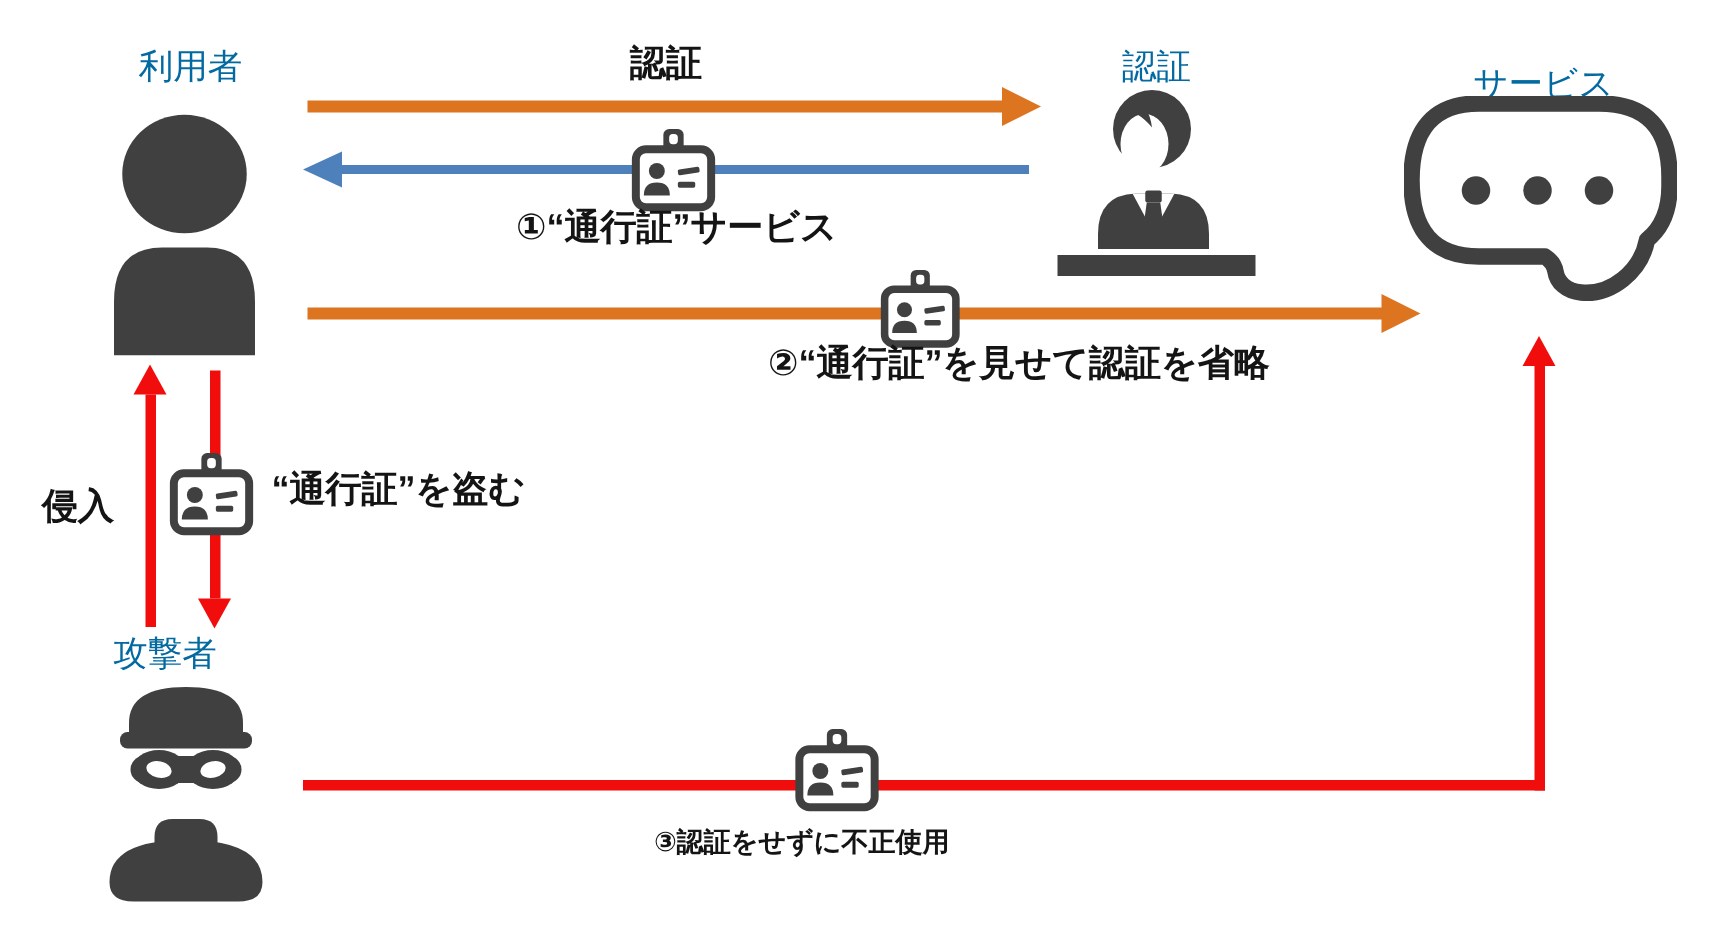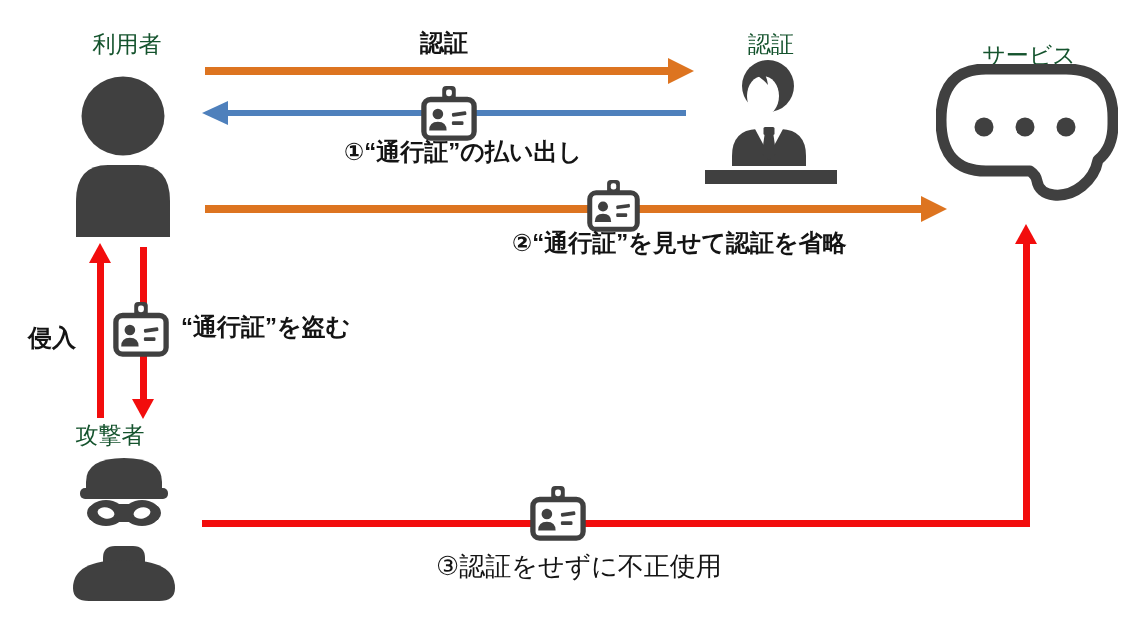--- a/index.html
+++ b/index.html
@@ -11,23 +11,23 @@
   }
   html,body{margin:0;padding:0;}
   body{
     width:1140px;height:633px;position:relative;background:#ffffff;
     font-family:"Liberation Sans","DejaVu Sans",sans-serif;
     overflow:hidden;color:var(--text);
   }
   .abs{position:absolute;}
   .t{position:absolute;white-space:nowrap;color:var(--text);line-height:1.1;}
   .t.center{transform:translateX(-50%);}
-  .t.actor{font-size:23px;font-weight:400;color:#14532d;}
+  .t.actor{font-size:23px;font-weight:400;color:#0369a1;}
   .t.step{font-size:24px;font-weight:700;}
-  .t.step3{font-size:26px;font-weight:400;}
+  .t.step3{font-size:18px;font-weight:700;}
   .t.boldlabel{font-size:24px;font-weight:700;}
   .line{position:absolute;}
   .l-orange{background:var(--orange);}
   .l-blue{background:var(--blue);}
   .l-red{background:var(--red);}
   .head{position:absolute;width:0;height:0;}
   .h-or{border-top:13px solid transparent;border-bottom:13px solid transparent;border-left:26px solid var(--orange);}
   .h-bl{border-top:12px solid transparent;border-bottom:12px solid transparent;border-right:26px solid var(--blue);}
   .h-ru{border-left:11px solid transparent;border-right:11px solid transparent;border-bottom:20px solid var(--red);}
   .h-rd{border-left:11px solid transparent;border-right:11px solid transparent;border-top:20px solid var(--red);}
@@ -98,21 +98,21 @@
 </div>
 <div class="t boldlabel center" style="left:444px;top:30px">認証</div>
 
 <div>
   <div class="line l-blue" style="left:226px;top:110px;width:460px;height:6px"></div>
   <div class="head h-bl" style="left:202px;top:101px"></div>
 </div>
 <svg class="abs" style="left:420px;top:86px" width="58" height="56" viewBox="0 0 60 58">
     <use href="#badge"></use>
   </svg>
-<div class="t step" style="left:344px;top:139px">①“通行証”の払い出し</div>
+<div class="t step" style="left:344px;top:139px">①“通行証”サービス</div>
 
 <div>
   <div class="line l-orange" style="left:205px;top:205px;width:718px;height:8px"></div>
   <div class="head h-or" style="left:921px;top:196px"></div>
 </div>
 <svg class="abs" style="left:586px;top:180px" width="55" height="53" viewBox="0 0 60 58">
     <use href="#badge"></use>
   </svg>
 <div class="t step" style="left:512px;top:230px">②“通行証”を見せて認証を省略</div>
 

